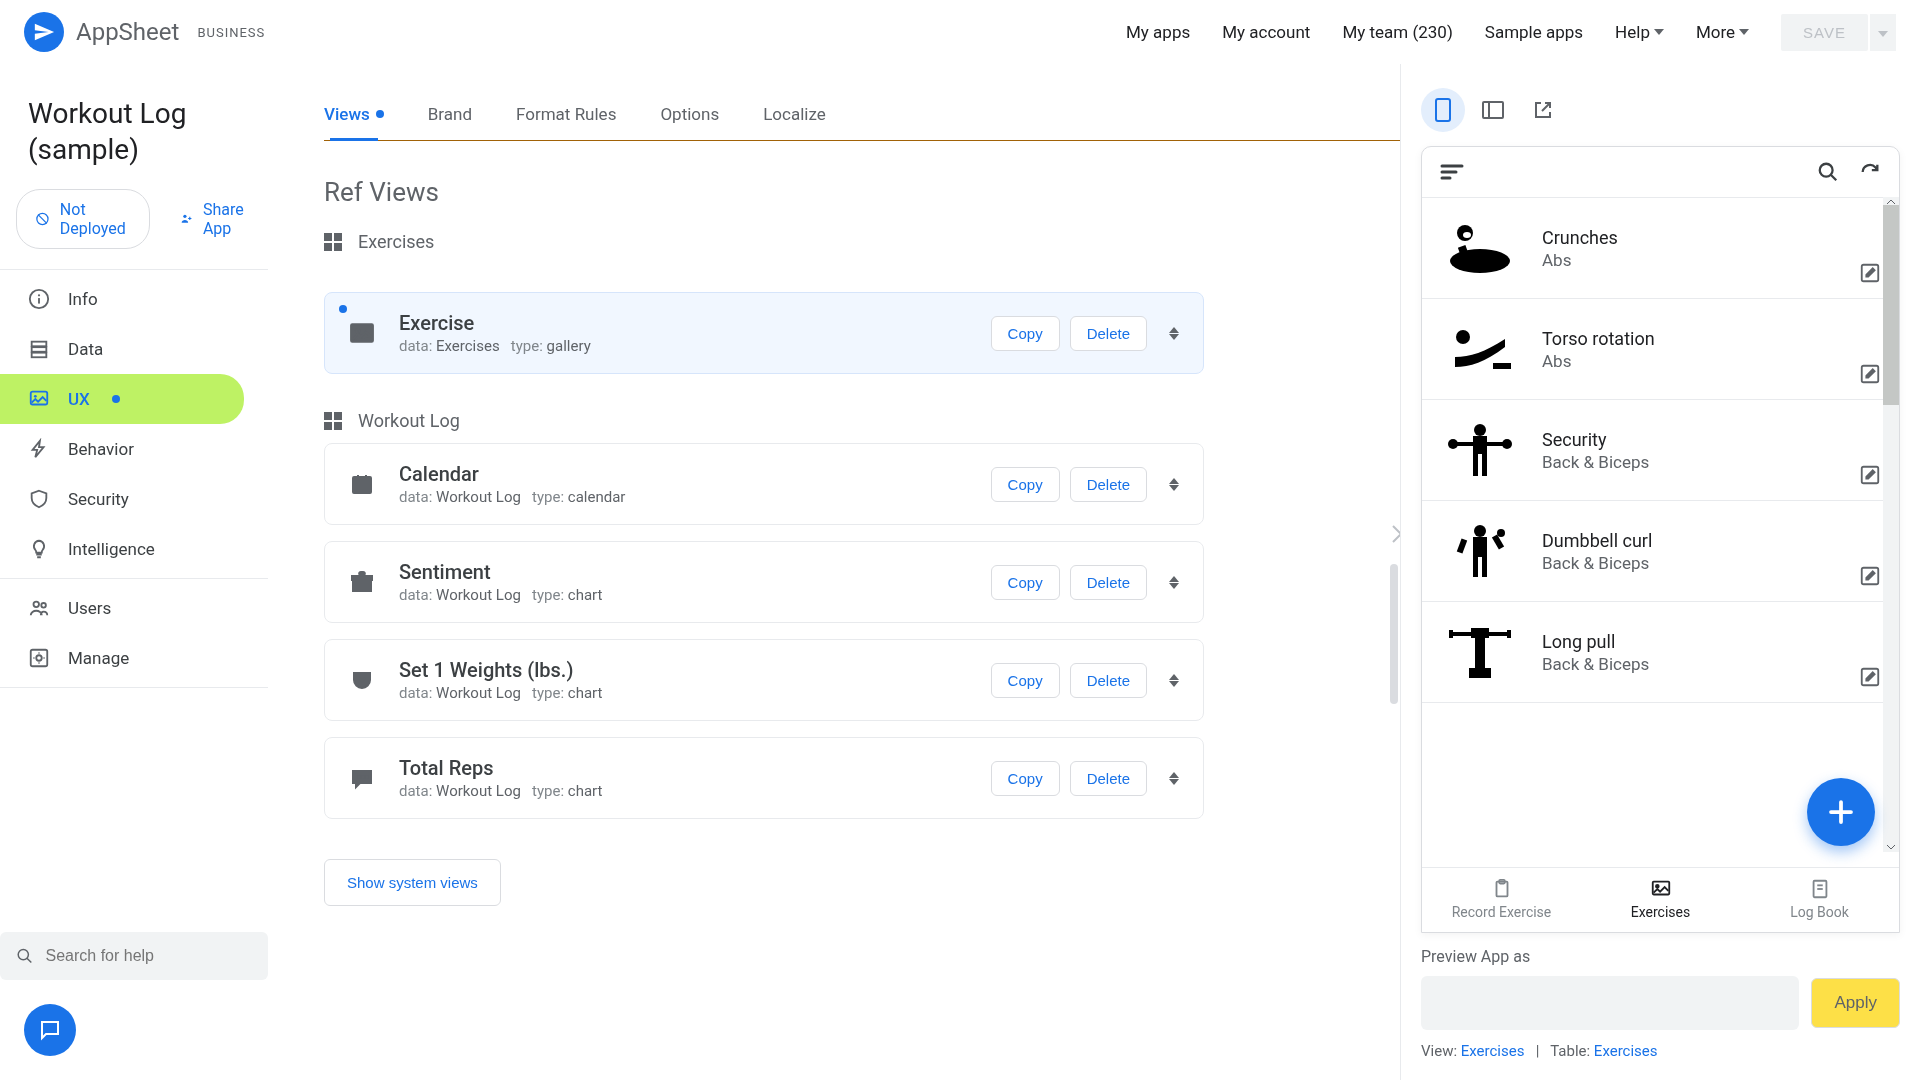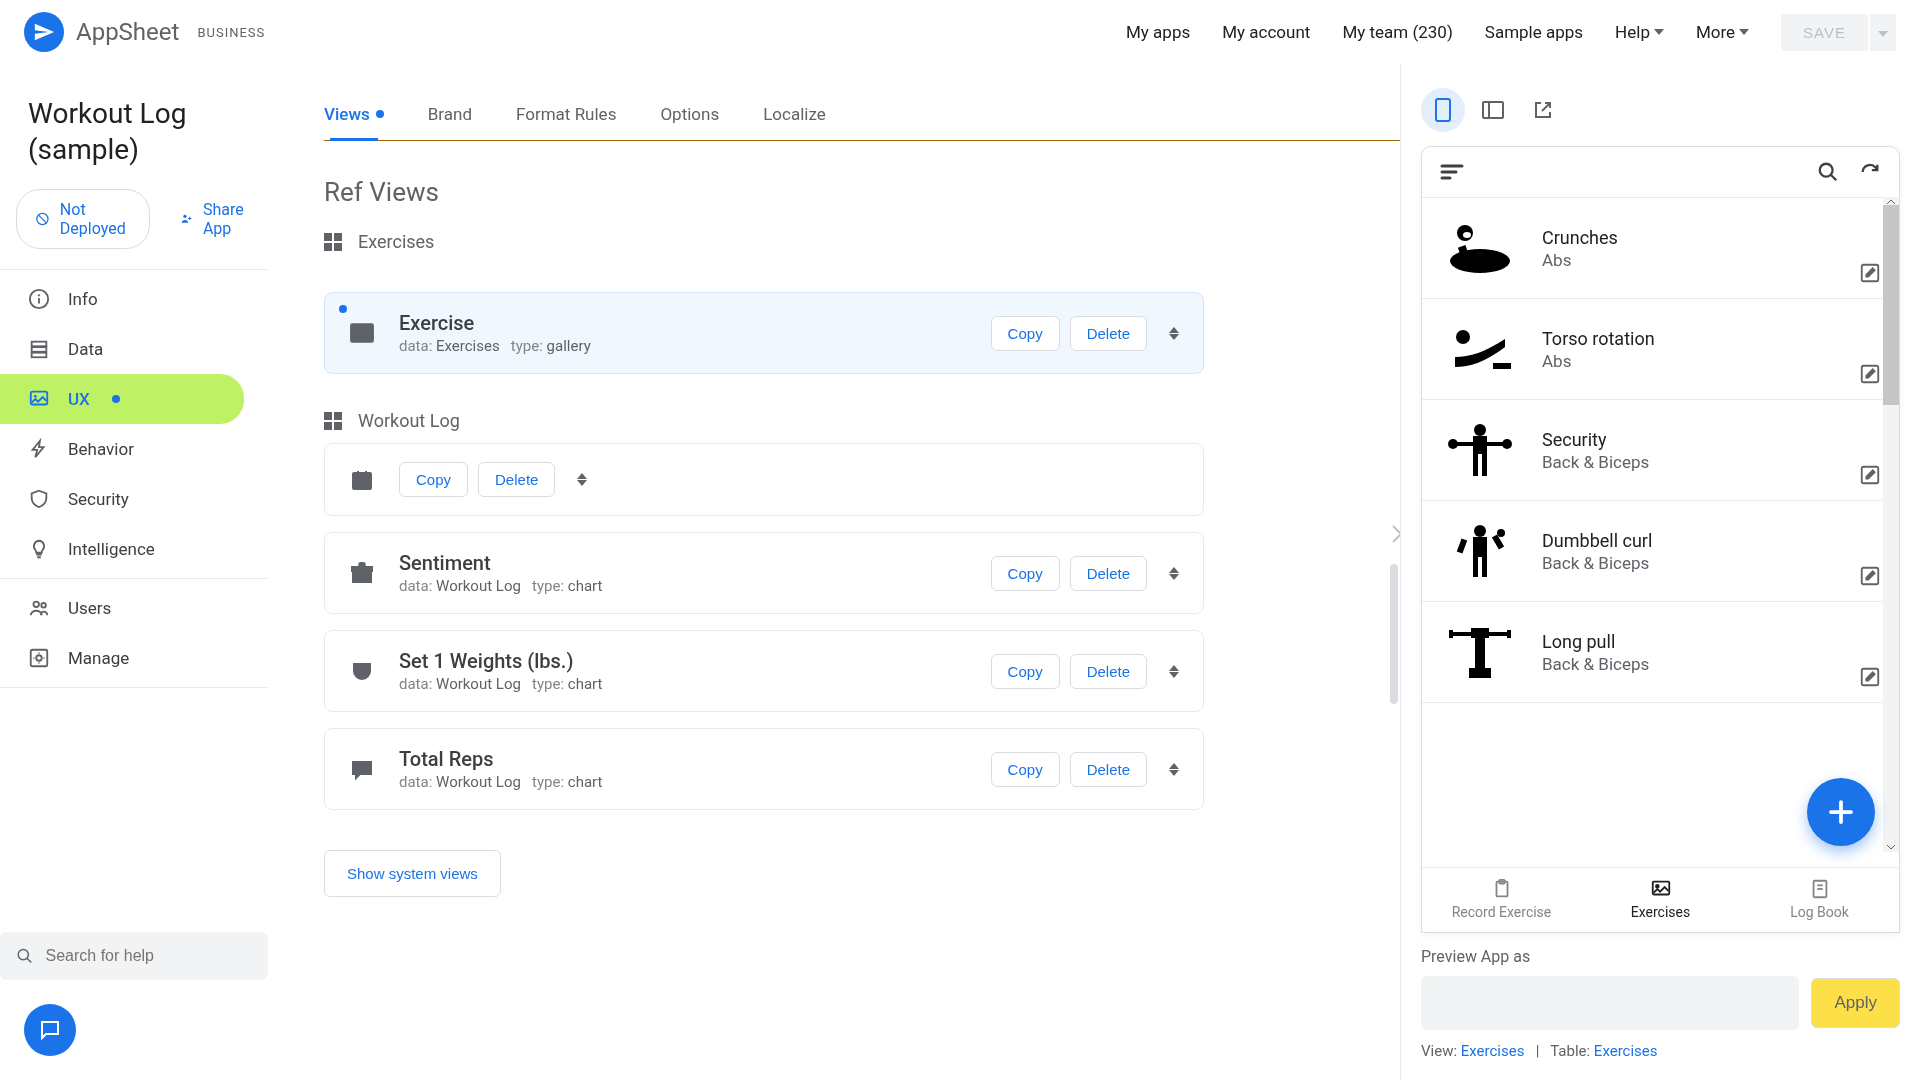--- a/index.html
+++ b/index.html
@@ -293,20 +293,24 @@
         <div class="view-card">
     <div class="card-icon">
             <svg width="24" height="24" viewBox="0 0 24 24" fill="none" stroke="#5f6368" stroke-width="2">
               <rect x="3" y="5" width="18" height="16" rx="1"></rect>
               <line x1="3" y1="10" x2="21" y2="10"></line>
               <line x1="8" y1="3" x2="8" y2="7"></line>
               <line x1="16" y1="3" x2="16" y2="7"></line>
               <rect x="7" y="13" width="4" height="4" fill="#5f6368"></rect>
             </svg>
           </div>
+    <div class="card-body">
+      <div class="card-title">Calendar</div>
+      <div class="card-meta">data: <b>Workout Log</b>&nbsp;&nbsp;&nbsp;type: <b>calendar</b></div>
+    </div>
     <div class="card-actions">
       <button class="btn-outline">Copy</button>
       <button class="btn-outline">Delete</button>
       <div class="sort-handle">
               <span class="caret-up"></span>
               <span class="caret-dn"></span>
             </div>
     </div>
   </div>
         <div class="view-card">

